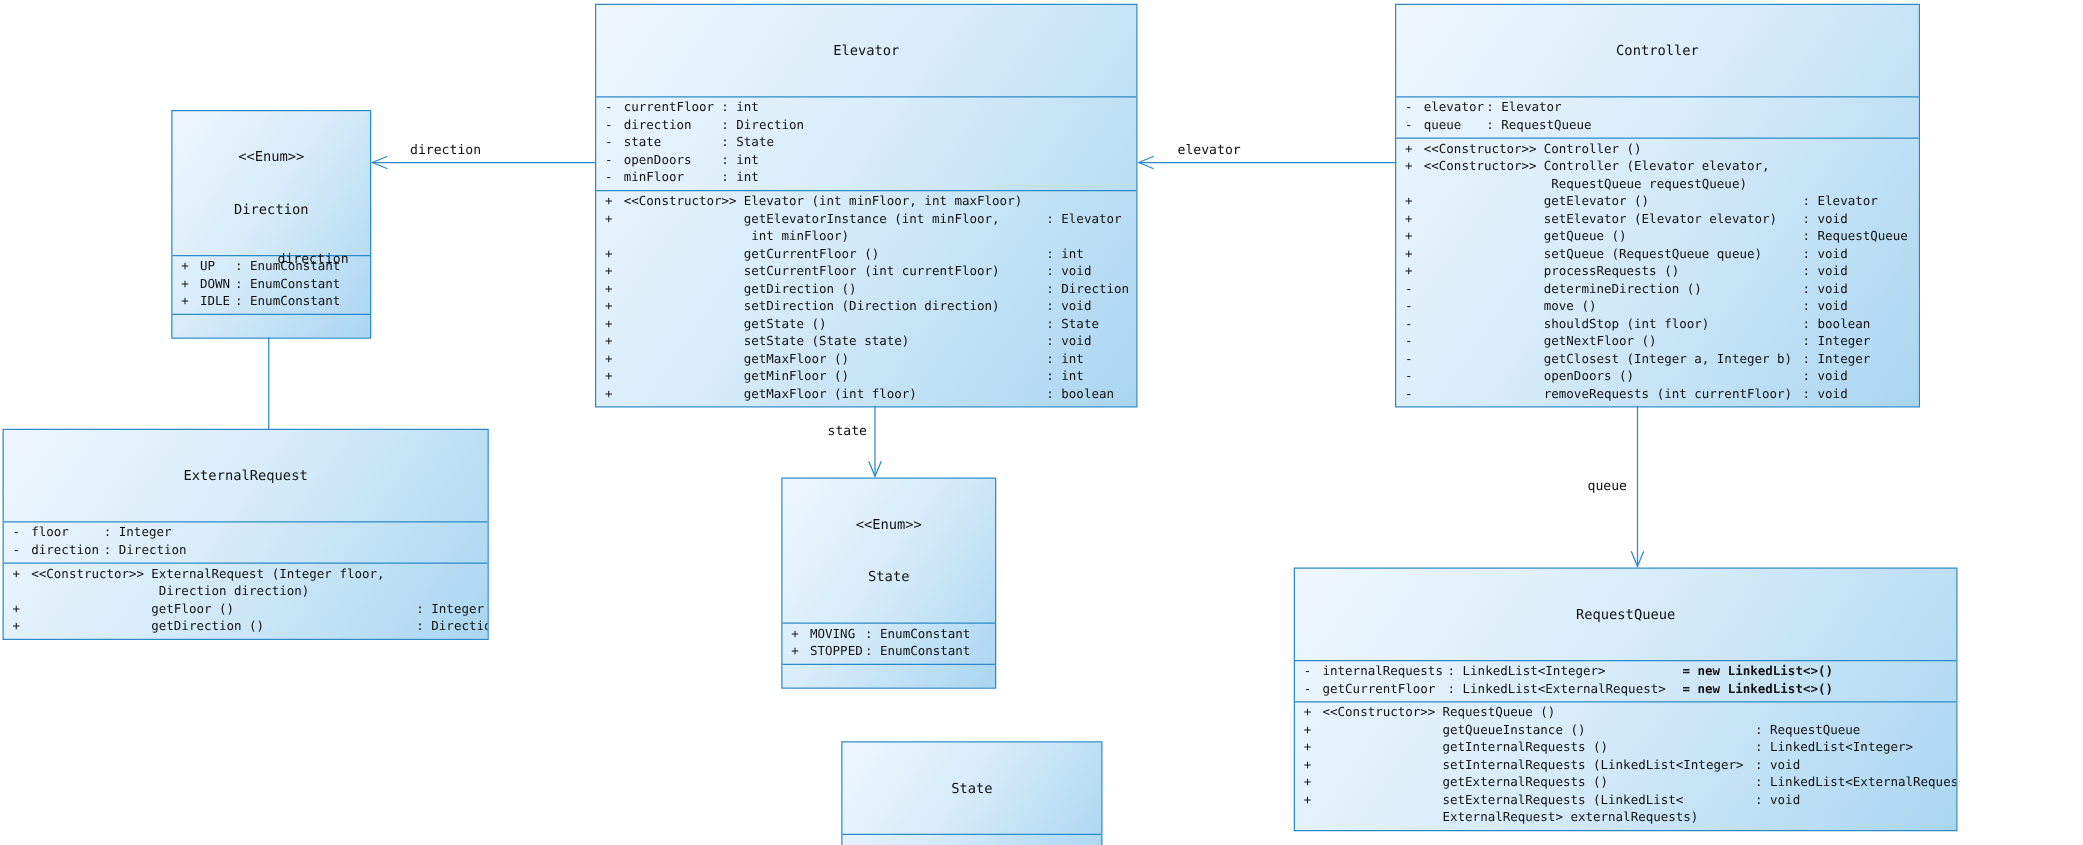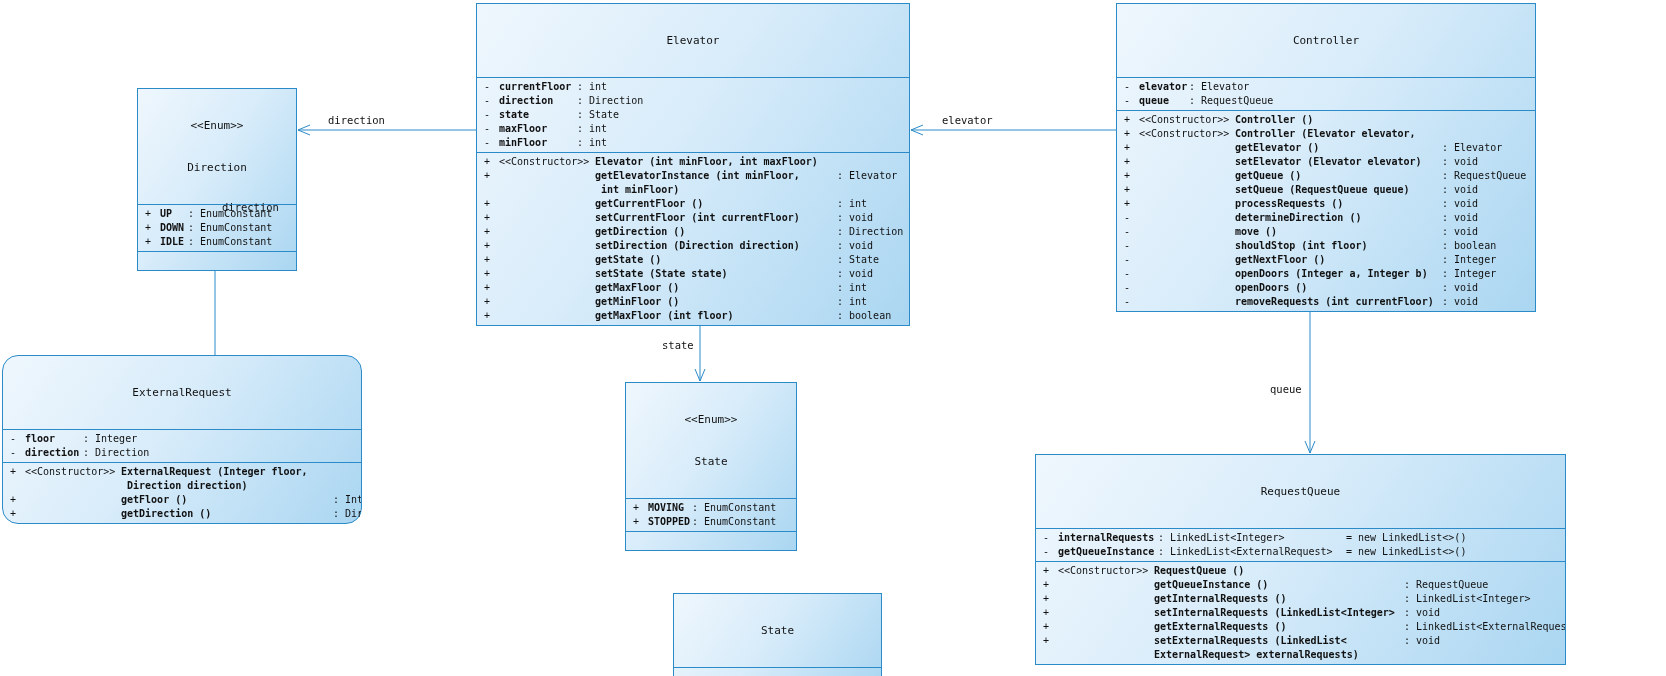--- a/index.html
+++ b/index.html
@@ -7,23 +7,23 @@
           font-family:"DejaVu Sans Mono",monospace;color:#111111;}
   #wires{position:absolute;left:0;top:0;z-index:1;}
   .uml-class{position:absolute;z-index:2;border:1px solid var(--border,#2b8bc8);
              background:linear-gradient(125deg,#eff7fd 0%,#d8ecfa 45%,#aad6f1 100%);
              font-size:10px;box-sizing:border-box;}
   .uml-title{text-align:center;padding:2px 4px 1px 4px;font-size:11px;line-height:14px;white-space:pre;}
   .uml-attrs,.uml-methods{border-top:1px solid var(--border,#2b8bc8);padding:2px 0;min-height:14px;}
   .row{position:relative;height:14px;line-height:14px;display:flex;white-space:pre;overflow:hidden;}
   .vis{flex:none;width:15px;padding-left:7px;}
   .stereo{flex:none;width:var(--stereo,96px);}
-  .aname,.mname{flex:none;font-weight:bold;}
+  .aname,.mname{flex:none;}
   .atype{position:absolute;left:var(--atype,80px);top:0;}
-  .adef{position:absolute;left:var(--adef,300px);top:0;}
+  .adef{position:absolute;left:var(--adef,300px);top:0;font-weight:bold;}
   .mret{position:absolute;left:var(--ret,300px);top:0;}
   .rel-label{position:absolute;z-index:3;font-size:10.5px;line-height:13px;white-space:pre;}
 </style>
 </head>
 <body>
 
 <div id="canvas">
 
   <svg id="wires" width="1666" height="676">
     <g stroke="#2b8bc8" fill="none" stroke-width="1">
@@ -55,21 +55,21 @@
   <div class="rel-label" style="left:1270px;top:383px;">queue</div>
 
   <div class="uml-class" style="left:476px;top:3px;width:434px;--atype:100px;--ret:360px;">
     <div class="uml-title">
       <div>Elevator</div>
     </div>
     <div class="uml-attrs">
         <div class="row"><span class="vis">-</span><span class="aname">currentFloor</span><span class="atype">: int</span></div>
         <div class="row"><span class="vis">-</span><span class="aname">direction</span><span class="atype">: Direction</span></div>
         <div class="row"><span class="vis">-</span><span class="aname">state</span><span class="atype">: State</span></div>
-        <div class="row"><span class="vis">-</span><span class="aname">maxFloor</span><span class="atype">: int</span></div>
+        <div class="row"><span class="vis">-</span><span class="aname">openDoors</span><span class="atype">: int</span></div>
         <div class="row"><span class="vis">-</span><span class="aname">minFloor</span><span class="atype">: int</span></div>
       </div>
     <div class="uml-methods">
         <div class="row"><span class="vis">+</span><span class="stereo">&lt;&lt;Constructor&gt;&gt;</span><span class="mname">Elevator (int minFloor, int maxFloor)</span></div>
         <div class="row"><span class="vis">+</span><span class="stereo"></span><span class="mname">getElevatorInstance (int minFloor,</span><span class="mret">: Elevator</span></div>
         <div class="row"><span class="vis"></span><span class="stereo"></span><span class="mname"> int minFloor)</span></div>
         <div class="row"><span class="vis">+</span><span class="stereo"></span><span class="mname">getCurrentFloor ()</span><span class="mret">: int</span></div>
         <div class="row"><span class="vis">+</span><span class="stereo"></span><span class="mname">setCurrentFloor (int currentFloor)</span><span class="mret">: void</span></div>
         <div class="row"><span class="vis">+</span><span class="stereo"></span><span class="mname">getDirection ()</span><span class="mret">: Direction</span></div>
         <div class="row"><span class="vis">+</span><span class="stereo"></span><span class="mname">setDirection (Direction direction)</span><span class="mret">: void</span></div>
@@ -85,49 +85,50 @@
     <div class="uml-title">
       <div>Controller</div>
     </div>
     <div class="uml-attrs">
         <div class="row"><span class="vis">-</span><span class="aname">elevator</span><span class="atype">: Elevator</span></div>
         <div class="row"><span class="vis">-</span><span class="aname">queue</span><span class="atype">: RequestQueue</span></div>
       </div>
     <div class="uml-methods">
         <div class="row"><span class="vis">+</span><span class="stereo">&lt;&lt;Constructor&gt;&gt;</span><span class="mname">Controller ()</span></div>
         <div class="row"><span class="vis">+</span><span class="stereo">&lt;&lt;Constructor&gt;&gt;</span><span class="mname">Controller (Elevator elevator,</span></div>
+        <div class="row"><span class="vis"></span><span class="stereo"></span><span class="mname"> RequestQueue requestQueue)</span></div>
         <div class="row"><span class="vis">+</span><span class="stereo"></span><span class="mname">getElevator ()</span><span class="mret">: Elevator</span></div>
         <div class="row"><span class="vis">+</span><span class="stereo"></span><span class="mname">setElevator (Elevator elevator)</span><span class="mret">: void</span></div>
         <div class="row"><span class="vis">+</span><span class="stereo"></span><span class="mname">getQueue ()</span><span class="mret">: RequestQueue</span></div>
         <div class="row"><span class="vis">+</span><span class="stereo"></span><span class="mname">setQueue (RequestQueue queue)</span><span class="mret">: void</span></div>
         <div class="row"><span class="vis">+</span><span class="stereo"></span><span class="mname">processRequests ()</span><span class="mret">: void</span></div>
         <div class="row"><span class="vis">-</span><span class="stereo"></span><span class="mname">determineDirection ()</span><span class="mret">: void</span></div>
         <div class="row"><span class="vis">-</span><span class="stereo"></span><span class="mname">move ()</span><span class="mret">: void</span></div>
         <div class="row"><span class="vis">-</span><span class="stereo"></span><span class="mname">shouldStop (int floor)</span><span class="mret">: boolean</span></div>
         <div class="row"><span class="vis">-</span><span class="stereo"></span><span class="mname">getNextFloor ()</span><span class="mret">: Integer</span></div>
-        <div class="row"><span class="vis">-</span><span class="stereo"></span><span class="mname">openDoors (Integer a, Integer b)</span><span class="mret">: Integer</span></div>
+        <div class="row"><span class="vis">-</span><span class="stereo"></span><span class="mname">getClosest (Integer a, Integer b)</span><span class="mret">: Integer</span></div>
         <div class="row"><span class="vis">-</span><span class="stereo"></span><span class="mname">openDoors ()</span><span class="mret">: void</span></div>
         <div class="row"><span class="vis">-</span><span class="stereo"></span><span class="mname">removeRequests (int currentFloor)</span><span class="mret">: void</span></div>
       </div>
   </div>
 
   <div class="uml-class" style="left:137px;top:88px;width:160px;--atype:50px;">
     <div class="uml-title">
       <div>&lt;&lt;Enum&gt;&gt;</div>
       <div>Direction</div>
     </div>
     <div class="uml-attrs">
         <div class="row"><span class="vis">+</span><span class="aname">UP</span><span class="atype">: EnumConstant</span></div>
         <div class="row"><span class="vis">+</span><span class="aname">DOWN</span><span class="atype">: EnumConstant</span></div>
         <div class="row"><span class="vis">+</span><span class="aname">IDLE</span><span class="atype">: EnumConstant</span></div>
       </div>
     <div class="uml-methods"></div>
   </div>
 
-  <div class="uml-class" style="left:2px;top:355px;width:360px;border-radius:16px;--atype:80px;--ret:330px;">
+  <div class="uml-class" style="left:2px;top:343px;width:389px;--atype:80px;--ret:330px;">
     <div class="uml-title">
       <div>ExternalRequest</div>
     </div>
     <div class="uml-attrs">
         <div class="row"><span class="vis">-</span><span class="aname">floor</span><span class="atype">: Integer</span></div>
         <div class="row"><span class="vis">-</span><span class="aname">direction</span><span class="atype">: Direction</span></div>
       </div>
     <div class="uml-methods">
         <div class="row"><span class="vis">+</span><span class="stereo">&lt;&lt;Constructor&gt;&gt;</span><span class="mname">ExternalRequest (Integer floor,</span></div>
         <div class="row"><span class="vis"></span><span class="stereo"></span><span class="mname"> Direction direction)</span></div>
@@ -155,21 +156,21 @@
     <div class="uml-attrs" style="min-height:17px;"></div>
 
   </div>
 
   <div class="uml-class" style="left:1035px;top:454px;width:531px;--atype:122px;--adef:310px;--ret:368px;">
     <div class="uml-title">
       <div>RequestQueue</div>
     </div>
     <div class="uml-attrs">
         <div class="row"><span class="vis">-</span><span class="aname">internalRequests</span><span class="atype">: LinkedList&lt;Integer&gt;</span><span class="adef">= new LinkedList&lt;&gt;()</span></div>
-        <div class="row"><span class="vis">-</span><span class="aname">getQueueInstance</span><span class="atype">: LinkedList&lt;ExternalRequest&gt;</span><span class="adef">= new LinkedList&lt;&gt;()</span></div>
+        <div class="row"><span class="vis">-</span><span class="aname">getCurrentFloor</span><span class="atype">: LinkedList&lt;ExternalRequest&gt;</span><span class="adef">= new LinkedList&lt;&gt;()</span></div>
       </div>
     <div class="uml-methods">
         <div class="row"><span class="vis">+</span><span class="stereo">&lt;&lt;Constructor&gt;&gt;</span><span class="mname">RequestQueue ()</span></div>
         <div class="row"><span class="vis">+</span><span class="stereo"></span><span class="mname">getQueueInstance ()</span><span class="mret">: RequestQueue</span></div>
         <div class="row"><span class="vis">+</span><span class="stereo"></span><span class="mname">getInternalRequests ()</span><span class="mret">: LinkedList&lt;Integer&gt;</span></div>
         <div class="row"><span class="vis">+</span><span class="stereo"></span><span class="mname">setInternalRequests (LinkedList&lt;Integer&gt;</span><span class="mret">: void</span></div>
         <div class="row"><span class="vis">+</span><span class="stereo"></span><span class="mname">getExternalRequests ()</span><span class="mret">: LinkedList&lt;ExternalRequest&gt;</span></div>
         <div class="row"><span class="vis">+</span><span class="stereo"></span><span class="mname">setExternalRequests (LinkedList&lt;</span><span class="mret">: void</span></div>
         <div class="row"><span class="vis"></span><span class="stereo"></span><span class="mname">ExternalRequest&gt; externalRequests)</span></div>
       </div>

